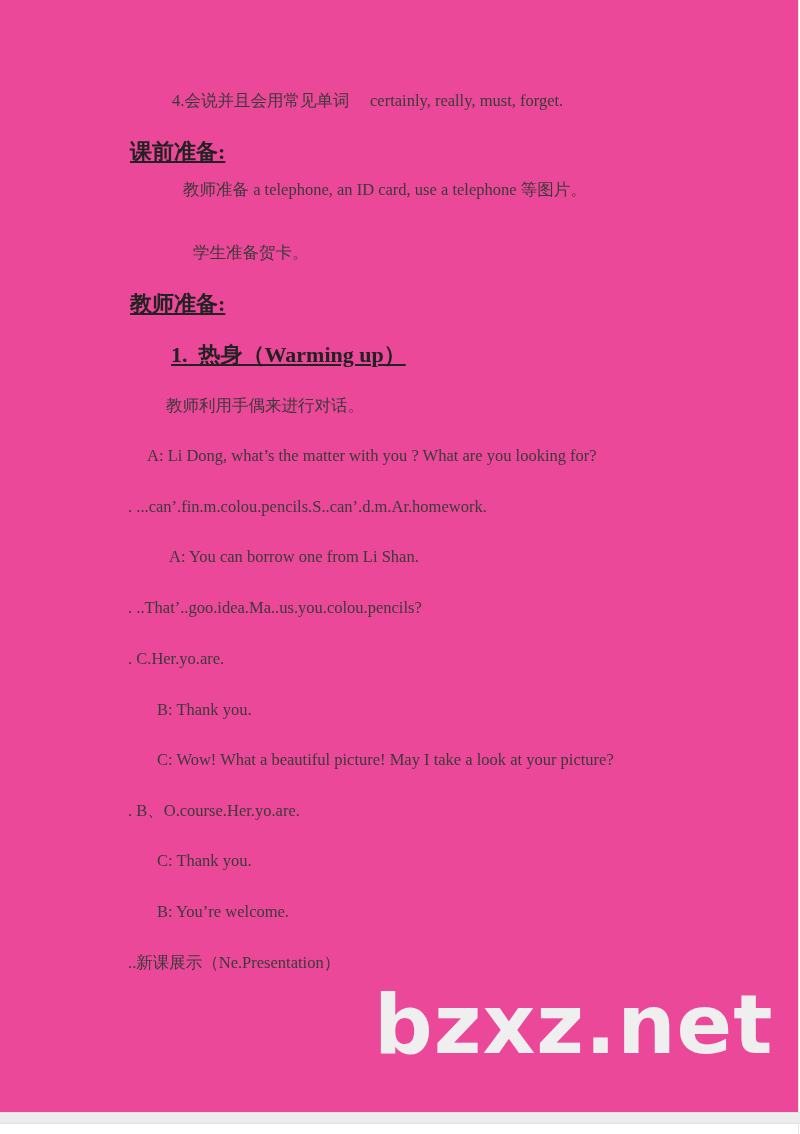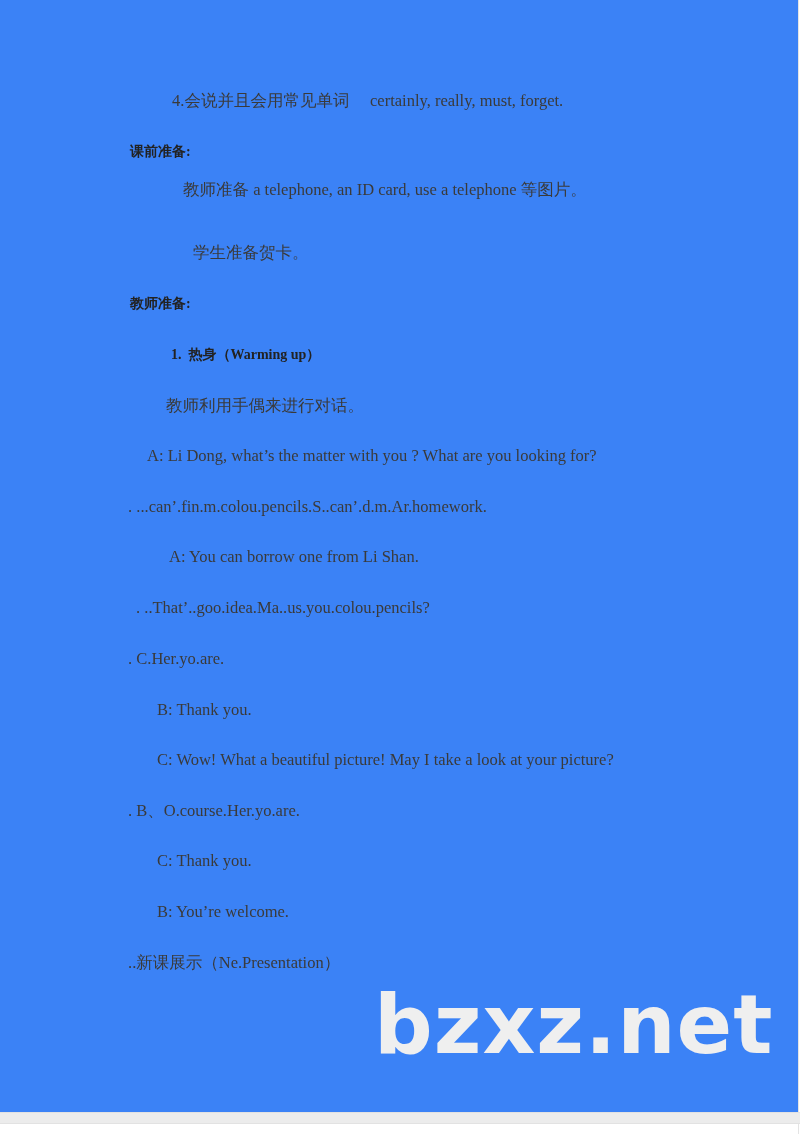--- a/index.html
+++ b/index.html
@@ -10,34 +10,35 @@
       position: relative;
       overflow: hidden;
       font-family: "Liberation Serif", "DejaVu Serif", serif;
       color: #333333;
     }
     .page {
       position: absolute;
       left: 0; top: 0;
       width: 798px;
       height: 1112px;
-      background: #3b82f6;
+      background: #ec4899;
       border-right: 1px solid #e4e4e4;
     }
     .line {
       position: absolute;
       font-size: 16.5px;
       line-height: 20px;
       white-space: pre;
       color: #3a3a3a;
     }
     .bold {
       font-weight: bold;
       color: #222222;
-      font-size: 14px;
+      font-size: 22px;
+      text-decoration: underline;
     }
     .watermark {
       position: absolute;
       left: 374px;
       top: 985px;
       font-family: "DejaVu Sans", "Liberation Sans", sans-serif;
       font-weight: bold;
       font-size: 82px;
       line-height: 80px;
       color: #efefef;
@@ -71,21 +72,21 @@
   <div class="line" id="l0" style="left: 172px; top: 91px;">4.会说并且会用常见单词　 certainly, really, must, forget.</div>
   <div class="line bold" id="l1" style="left: 130px; top: 142px;">课前准备:</div>
   <div class="line" id="l2" style="left: 183px; top: 180px;">教师准备 a telephone, an ID card, use a telephone 等图片。</div>
   <div class="line" id="l3" style="left: 193px; top: 243px;">学生准备贺卡。</div>
   <div class="line bold" id="l4" style="left: 130px; top: 294px;">教师准备:</div>
   <div class="line bold" id="l5" style="left: 171px; top: 345px;">1.  热身（Warming up）</div>
   <div class="line" id="l6" style="left: 166px; top: 396px;">教师利用手偶来进行对话。</div>
   <div class="line" id="l7" style="left: 147px; top: 446px;">A: Li Dong, what’s the matter with you ? What are you looking for?</div>
   <div class="line" id="l8" style="left: 128px; top: 497px;">. ...can’.fin.m.colou.pencils.S..can’.d.m.Ar.homework.</div>
   <div class="line" id="l9" style="left: 157px; top: 547px; margin-left: 12px;">A: You can borrow one from Li Shan.</div>
-  <div class="line" id="l10" style="left: 136px; top: 598px;">. ..That’..goo.idea.Ma..us.you.colou.pencils?</div>
+  <div class="line" id="l10" style="left: 128px; top: 598px;">. ..That’..goo.idea.Ma..us.you.colou.pencils?</div>
   <div class="line" id="l11" style="left: 128px; top: 649px;">. C.Her.yo.are.</div>
   <div class="line" id="l12" style="left: 157px; top: 700px;">B: Thank you.</div>
   <div class="line" id="l13" style="left: 157px; top: 750px;">C: Wow! What a beautiful picture! May I take a look at your picture?</div>
   <div class="line" id="l14" style="left: 128px; top: 801px;">. B、O.course.Her.yo.are.</div>
   <div class="line" id="l15" style="left: 157px; top: 851px;">C: Thank you.</div>
   <div class="line" id="l16" style="left: 157px; top: 902px;">B: You’re welcome.</div>
   <div class="line" id="l17" style="left: 128px; top: 953px;">..新课展示（Ne.Presentation）</div>
 
   <div class="watermark">bzxz.net</div>
 </div>

